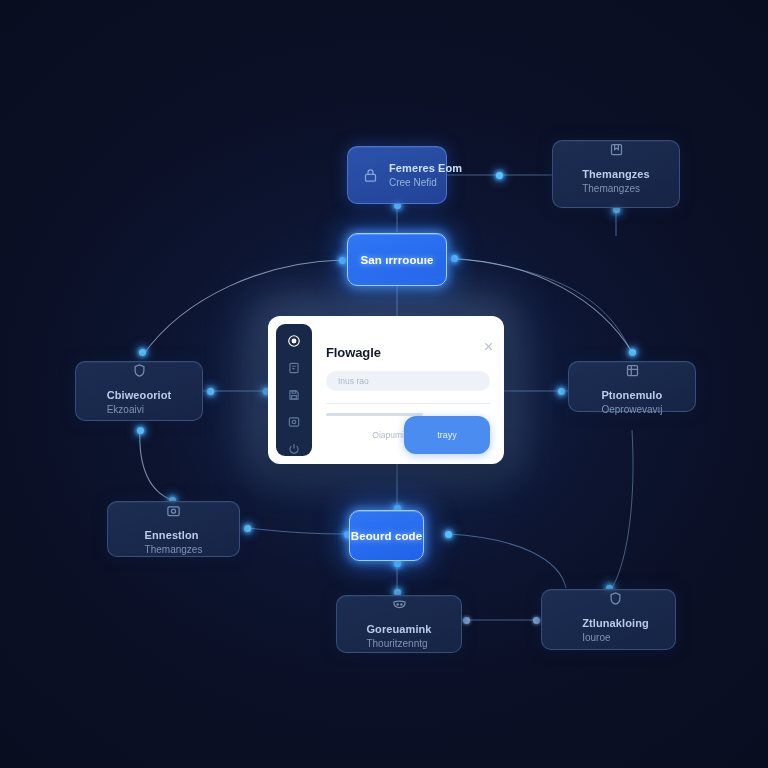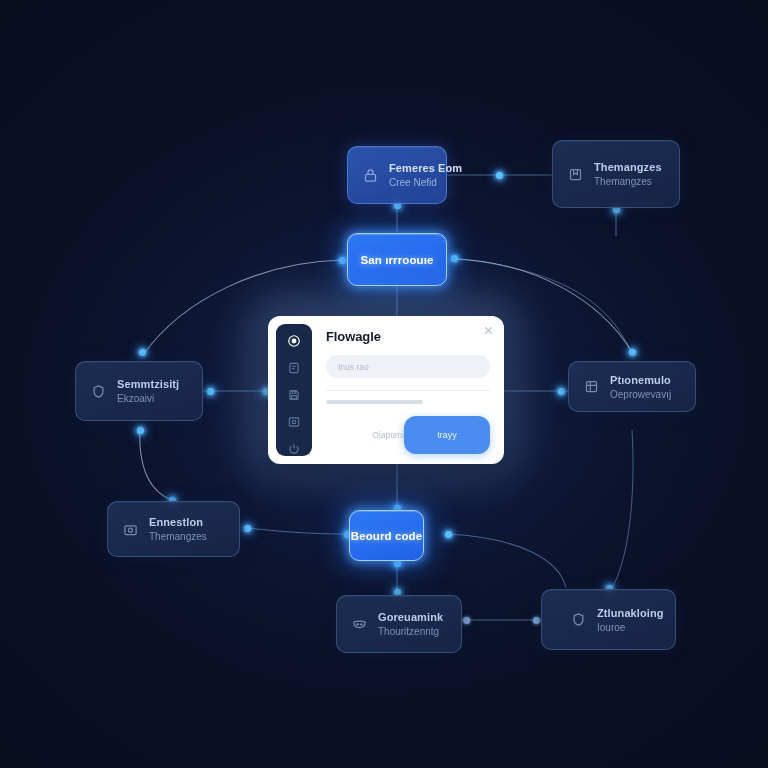--- a/index.html
+++ b/index.html
@@ -105,20 +105,21 @@
   }
   .node.midblue .n-title { color: #cfe0fb; }
   .node.midblue .n-sub   { color: #93b2dd; }
   .node.midblue .n-icon  { color: #a9c4ea; }
 
   
   .node.navy {
     background: linear-gradient(160deg, rgba(30,48,86,0.92) 0%, rgba(24,38,72,0.92) 100%);
     border: 1px solid rgba(98,130,182,0.42);
     box-shadow: 0 0 14px rgba(14,28,60,0.6), inset 0 1px 0 rgba(170,200,240,0.06);
+    flex-direction: column;
   }
   .node.navy .n-title { color: #b9ccea; }
   .node.navy .n-sub   { color: #7e93b4; }
   .node.navy .n-icon  { color: #94abcd; }
 
   
   .node.primary {
     background: linear-gradient(165deg, #2f78f5 0%, #2062e8 100%);
     border: 1.5px solid #9fd0ff;
     justify-content: center;
@@ -175,20 +176,21 @@
   .rail-item.active { color: #ffffff; opacity: 1; }
   .rail-item svg { width: 14px; height: 14px; display: block; }
 
   #modal-body {
     flex: 1 1 auto;
     position: relative;
     padding: 13px 14px 10px 14px;
     display: flex;
     flex-direction: column;
     min-width: 0;
+    margin-top: 16px;
   }
   #modal-close {
     position: absolute;
     right: 9px; top: 8px;
     width: 13px; height: 13px;
     color: #b9c2d2;
   }
   #modal-close svg { width: 13px; height: 13px; display: block; }
   #modal-title {
     font-size: 13px;
@@ -325,21 +327,21 @@
     <span class="n-title">San ırrroouıe</span>
   </div>
 
   <div class="node navy" style="left:75px;top:361px;width:128px;height:60px;">
     <span class="n-icon">
       <svg viewBox="0 0 24 24" fill="none" stroke="currentColor" stroke-width="2">
         <path d="M12 3l7 3v6c0 5-3 8-7 9-4-1-7-4-7-9V6z"></path>
       </svg>
     </span>
     <span class="n-text">
-      <span class="n-title">Semmtzisitj</span>
+      <span class="n-title">Cbiweooriot</span>
       <span class="n-sub">Ekzoaivi</span>
     </span>
   </div>
 
   <div class="node navy" style="left:568px;top:361px;width:128px;height:51px;">
     <span class="n-icon">
       <svg viewBox="0 0 24 24" fill="none" stroke="currentColor" stroke-width="2">
         <rect x="4" y="4" width="16" height="16" rx="2"></rect>
           <path d="M4 10h16M10 4v16"></path>
       </svg>

